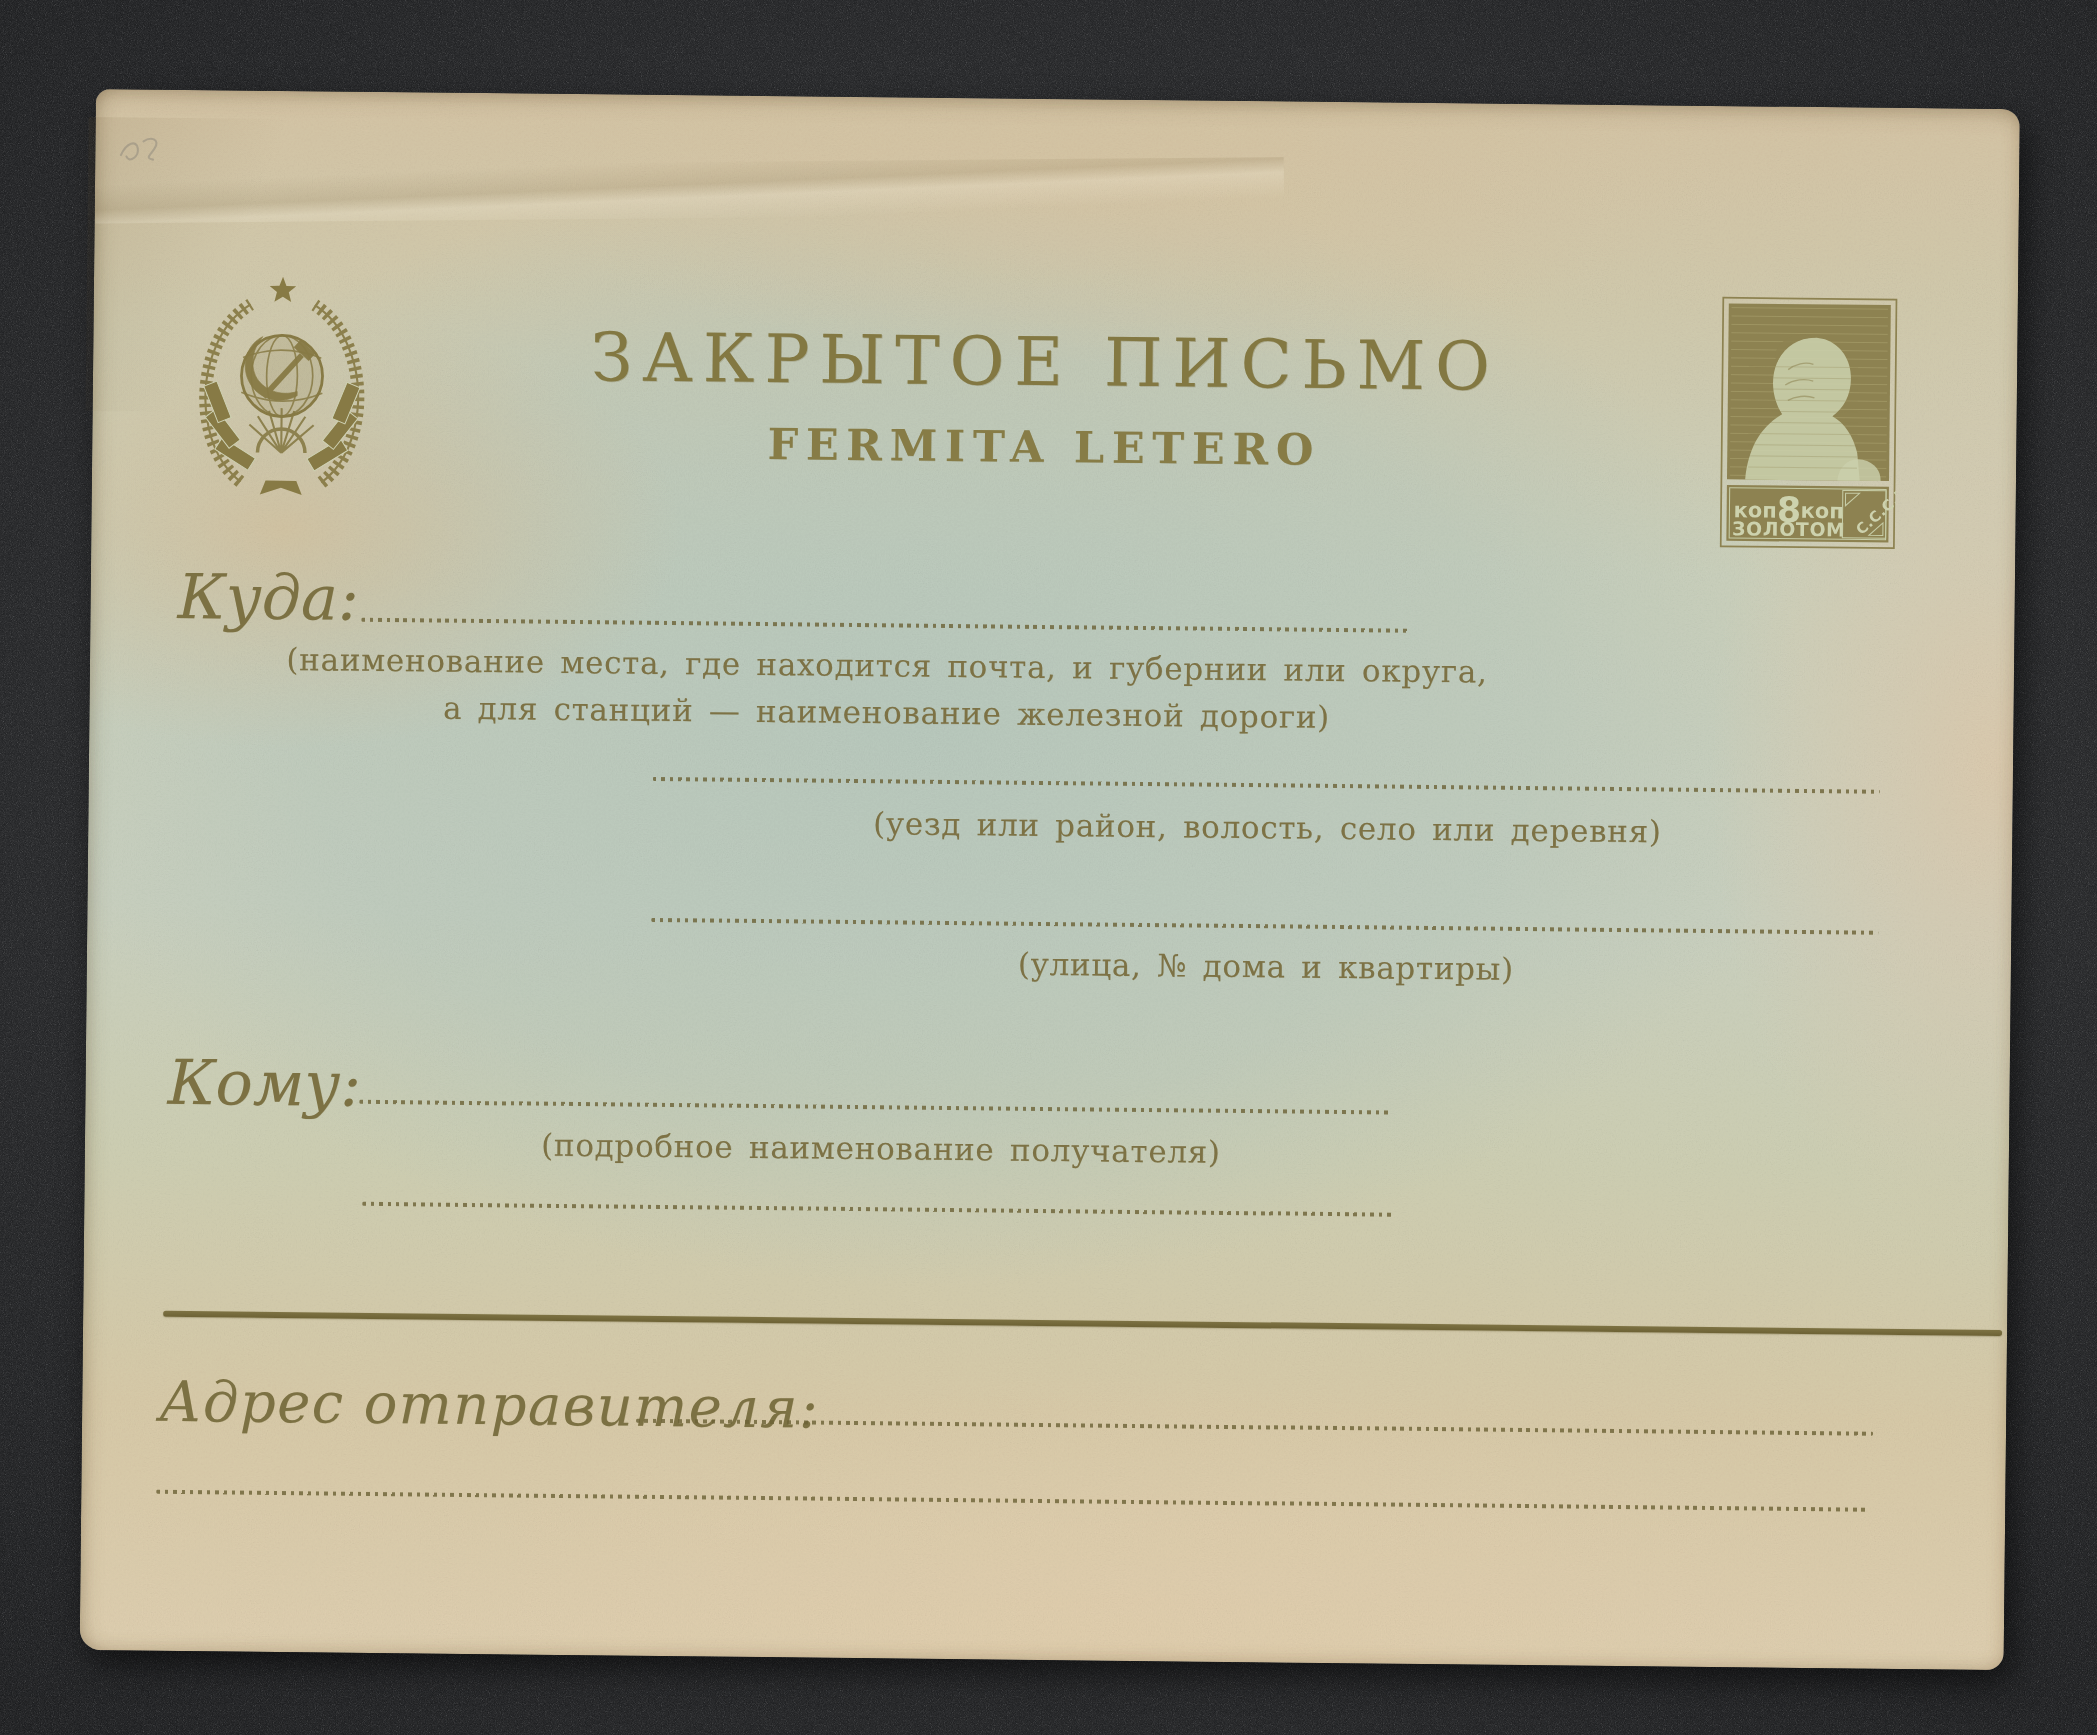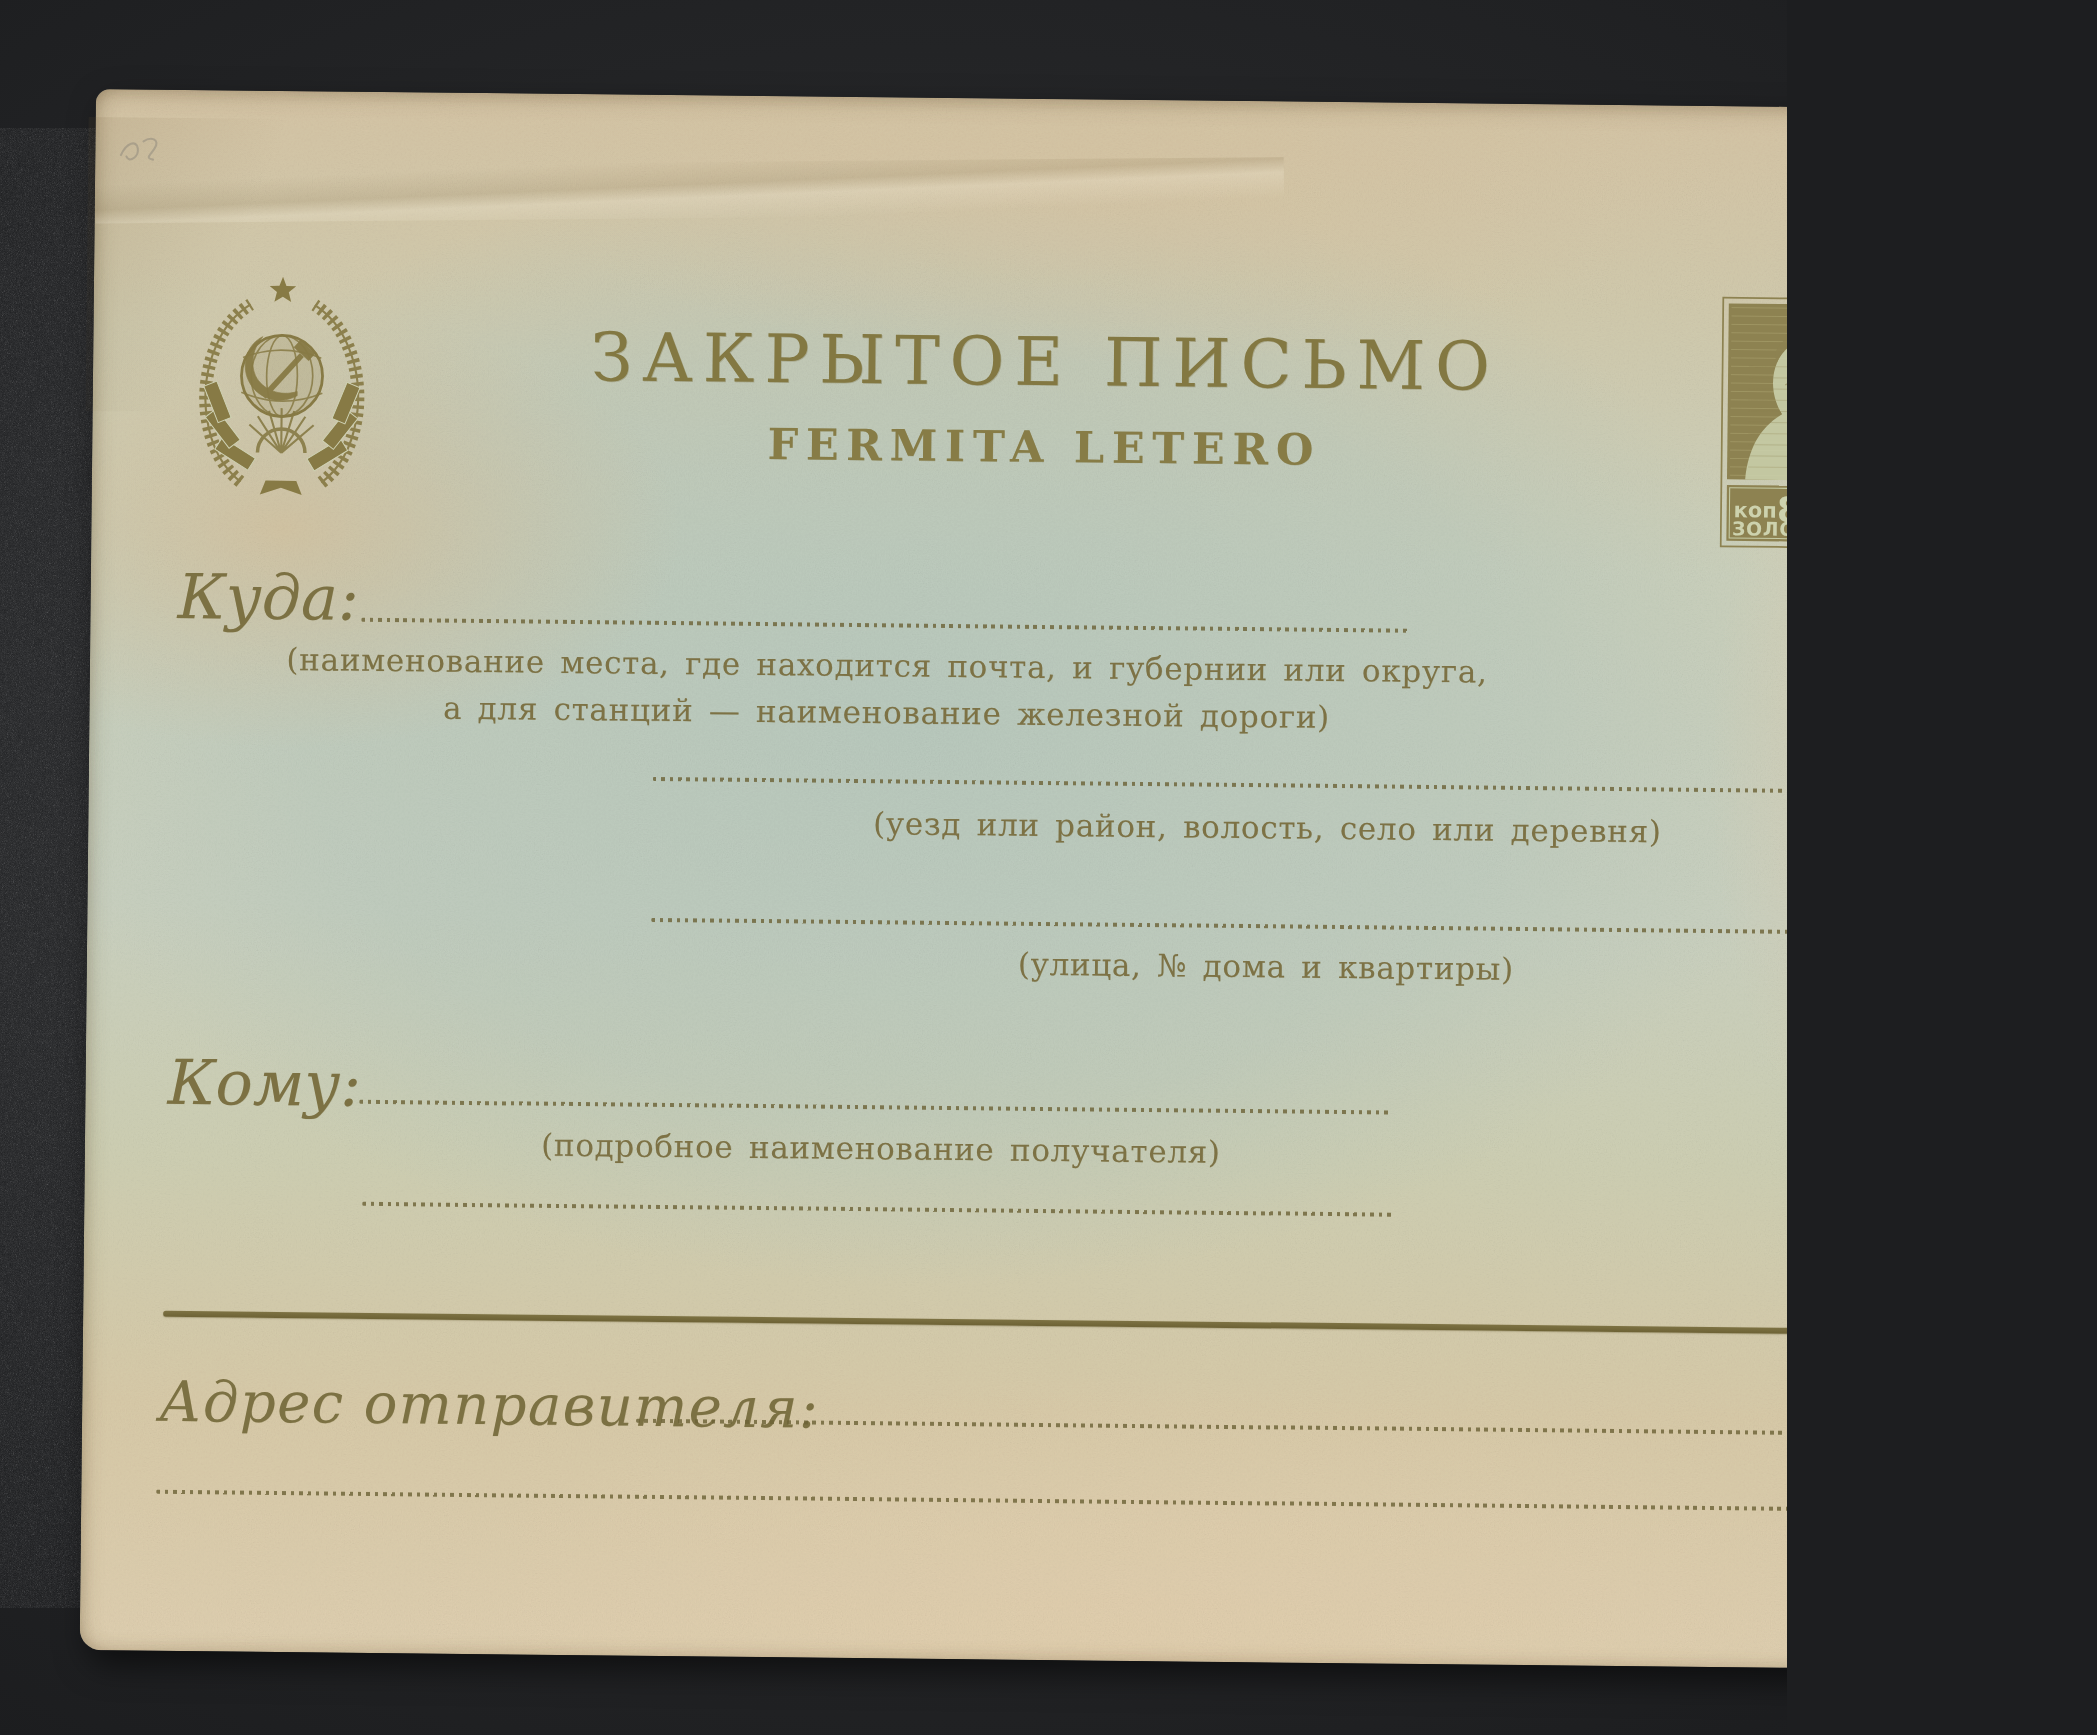--- a/index.html
+++ b/index.html
@@ -1,16 +1,16 @@
 <!DOCTYPE html>
 <html style="font-size:11.2px"><head>
 <meta charset="utf-8">
 <style>
   html,body{margin:0;padding:0;background:#1d1e20;}
-  .scene{position:relative;width:1787px;height:1736px;overflow:hidden;
+  .scene{position:relative;width:2097px;height:1736px;overflow:hidden;
          background:
            radial-gradient(ellipse 1818px 1258px at 52% 46%, #2c2d2f 0%, #242527 55%, #1a1b1d 100%);
          font-family:"DejaVu Serif", serif;}
   .noise{position:absolute;inset:0;width:100%;height:100%;pointer-events:none;}
   .bg-noise{mix-blend-mode:screen;opacity:.38;}
   .paper-noise{mix-blend-mode:multiply;opacity:.16;border-radius:inherit;}
 
   .envelope{position:absolute;left:96px;top:89px;width:1924px;height:1561px;
     transform:rotate(0.6deg);transform-origin:0 0;
     border-radius:14px 18px 17px 21px;

